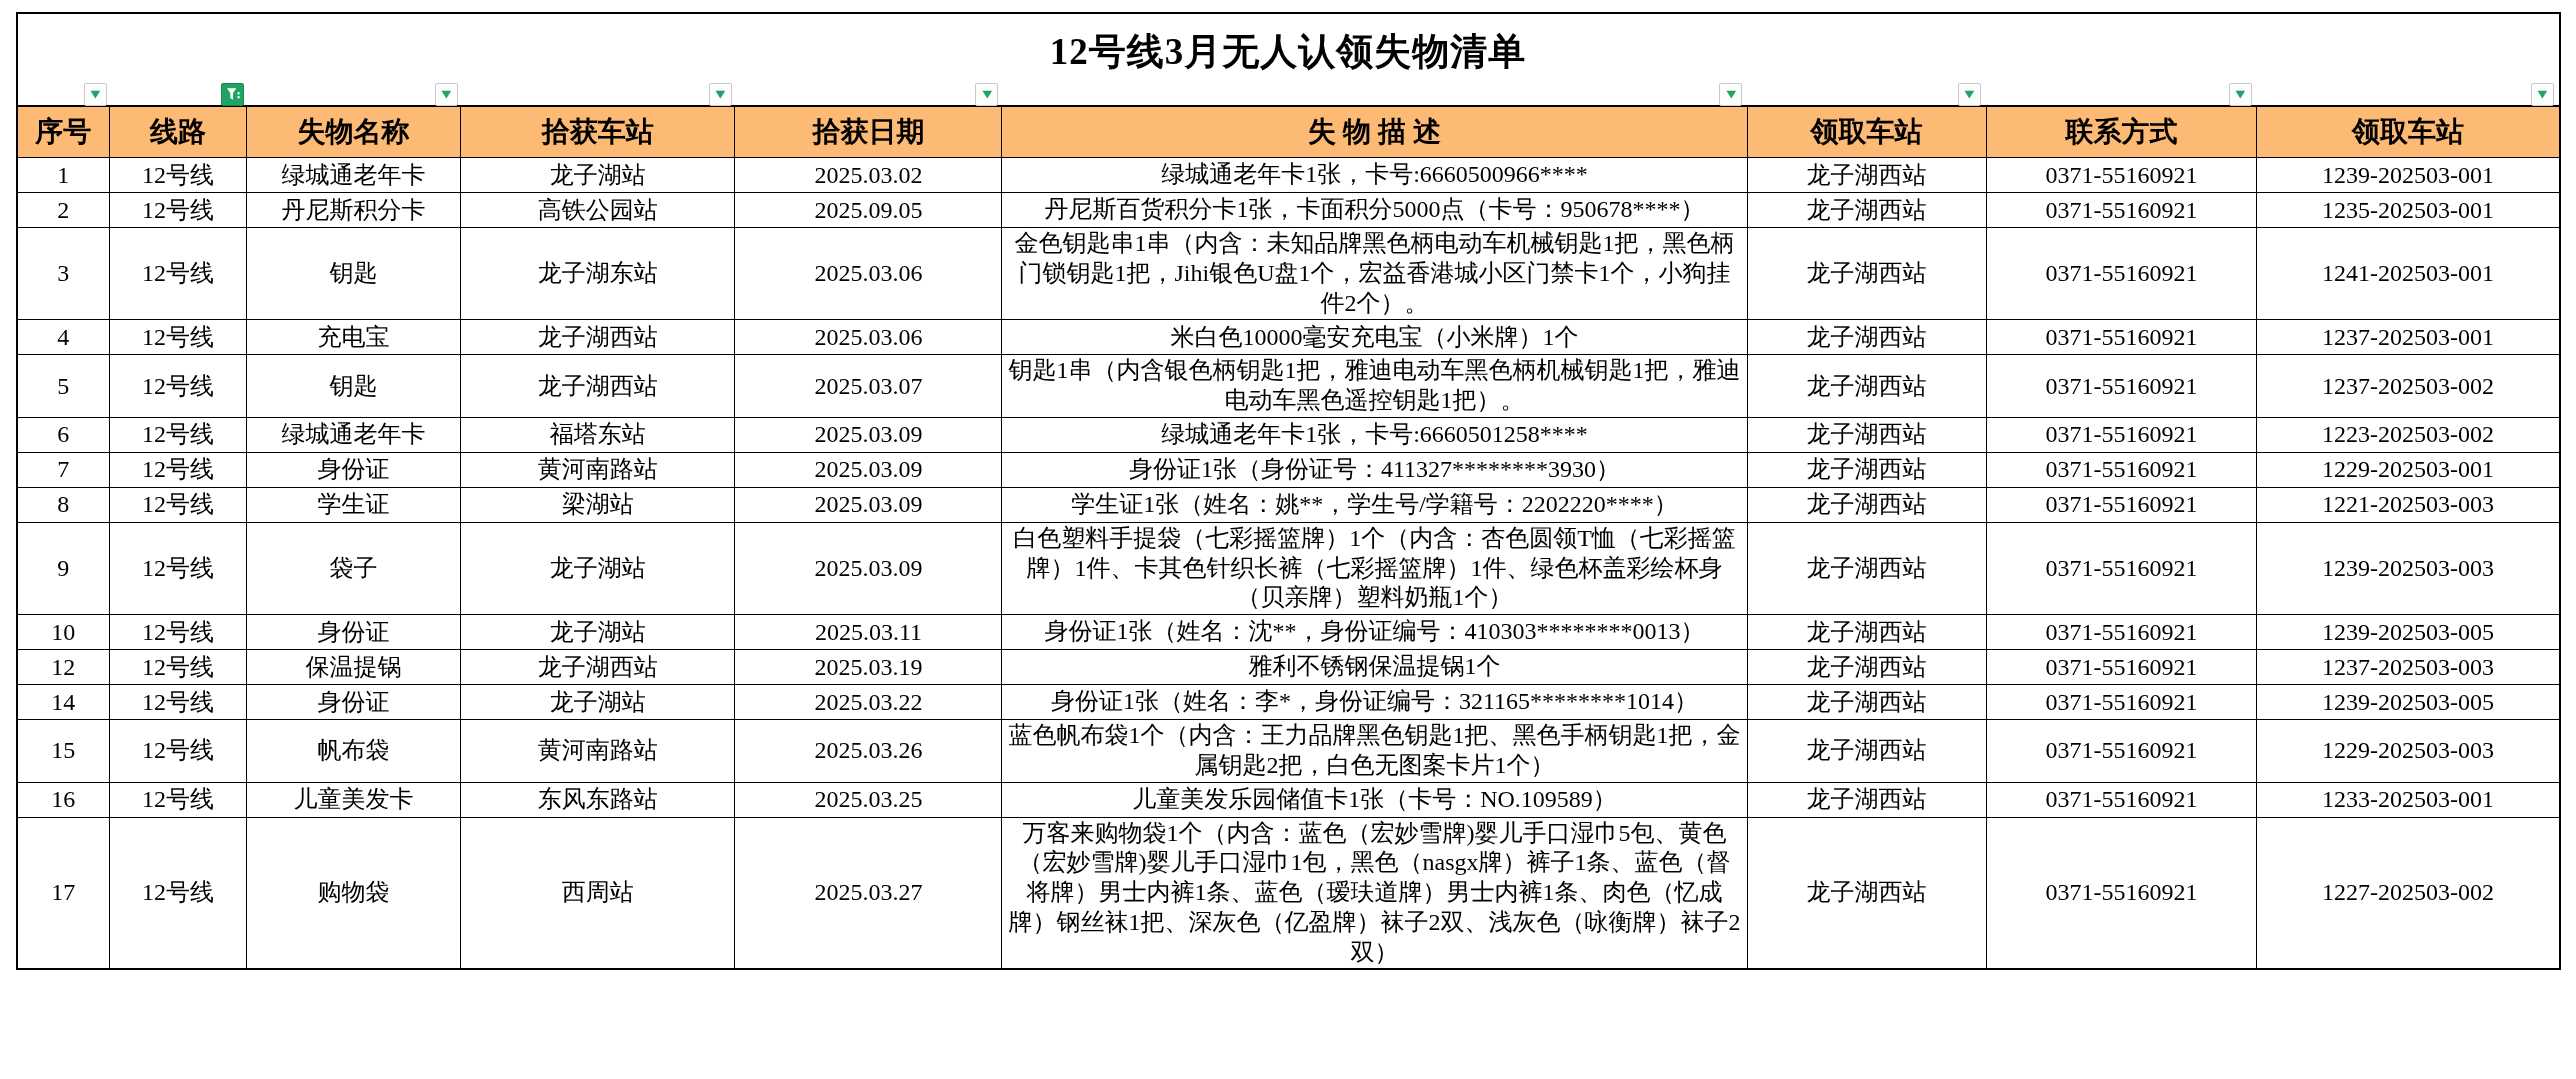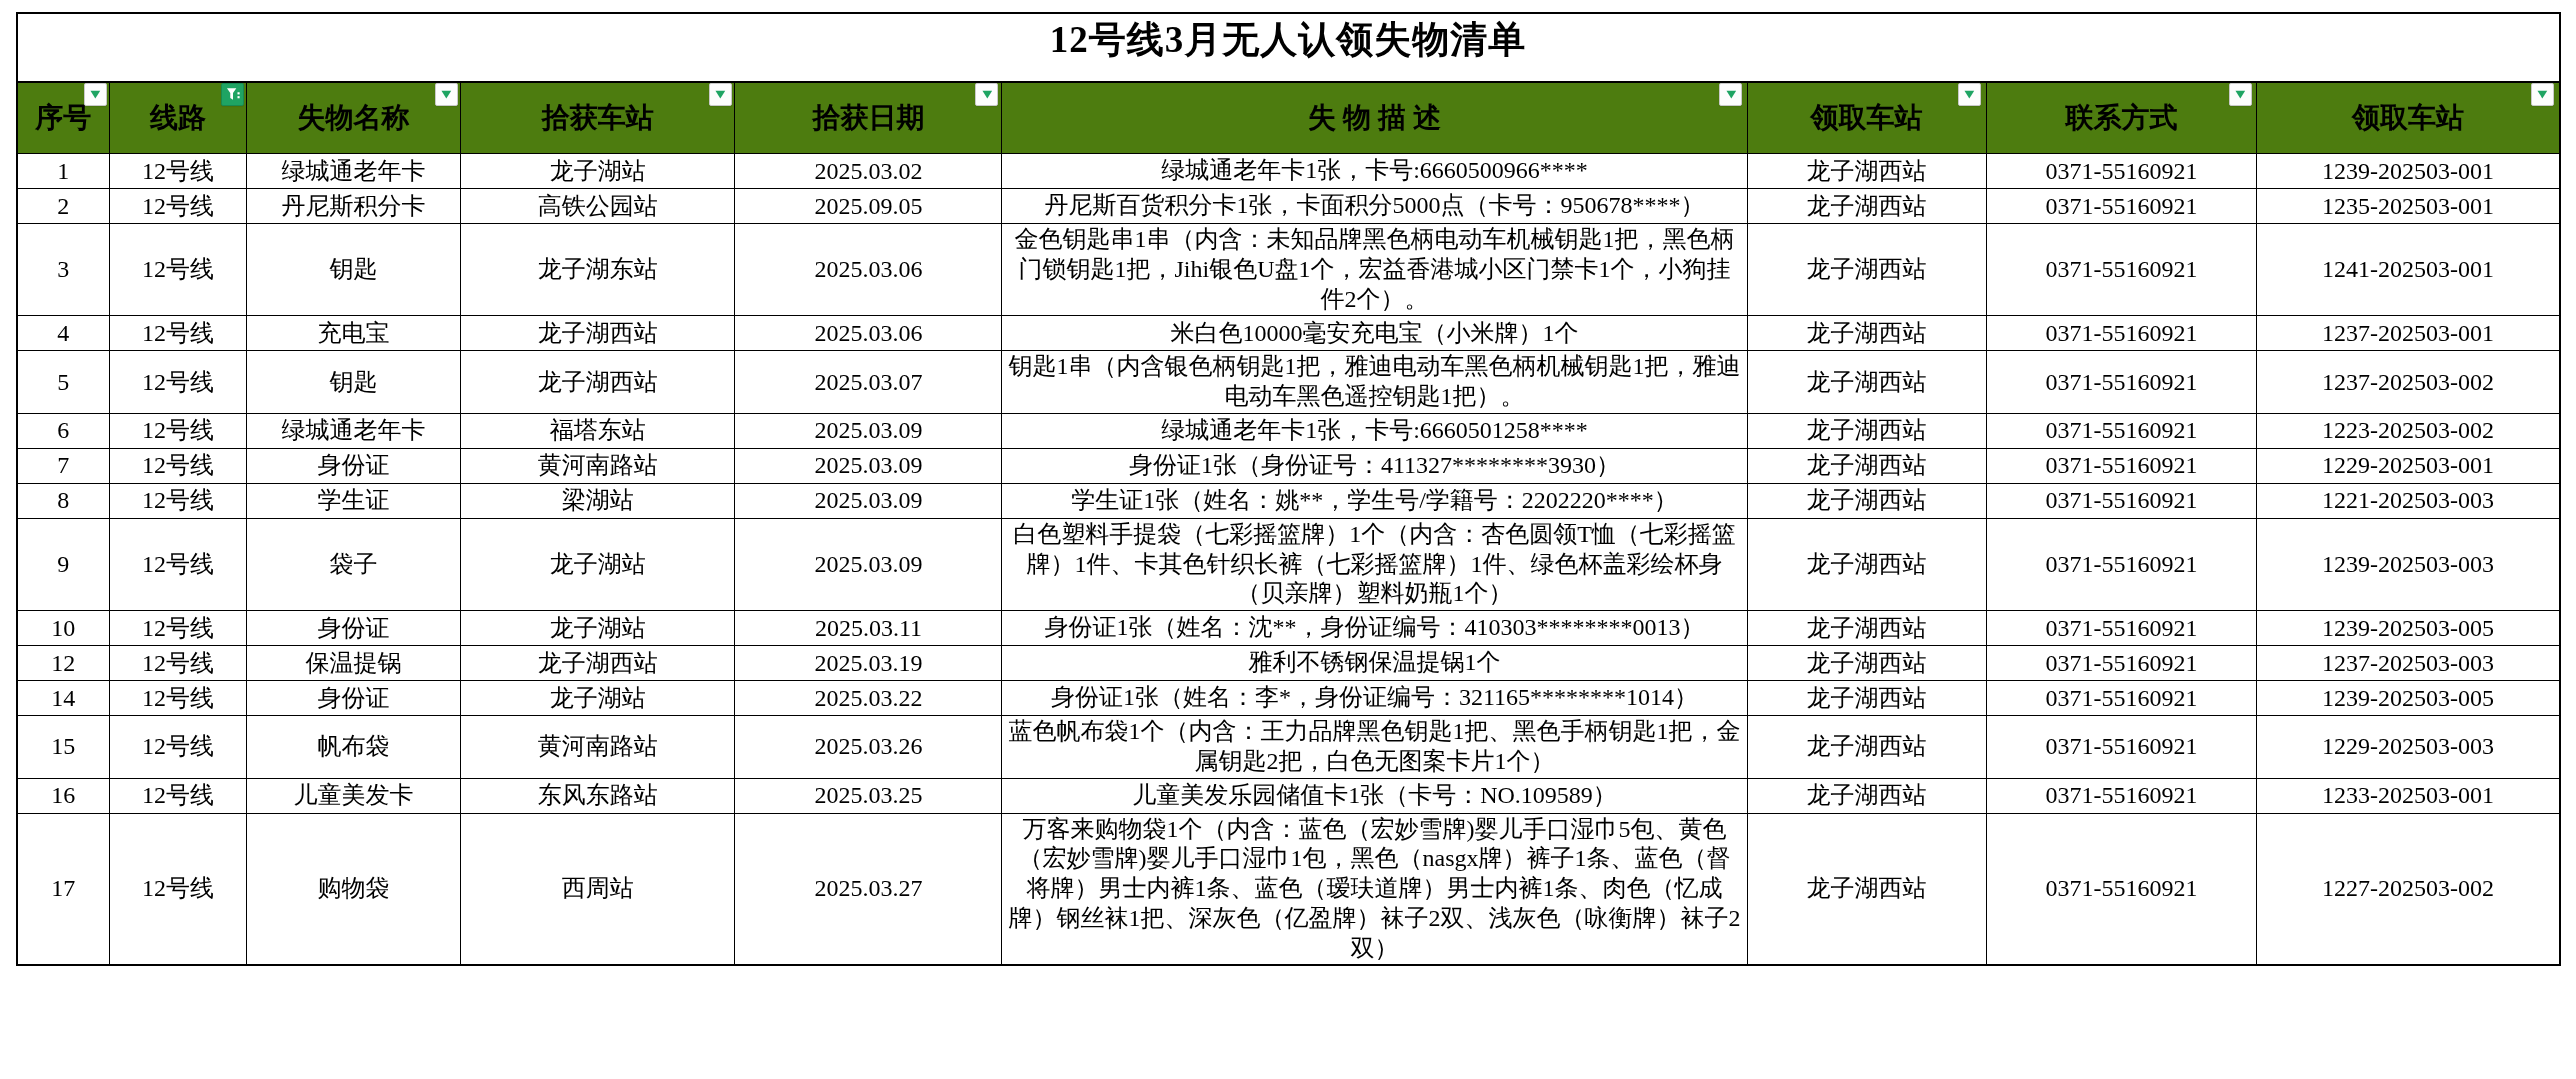--- a/index.html
+++ b/index.html
@@ -2,23 +2,23 @@
 <html><head>
 <meta charset="utf-8">
 <style>
   html,body{margin:0;padding:0;background:#fff;}
   body{width:2576px;height:1080px;position:relative;overflow:hidden;
        font-family:"Liberation Serif","DejaVu Serif",serif;color:#000;}
   .sheet{position:absolute;left:15.6px;top:11.7px;width:2545px;}
   table.grid{width:100%;border-collapse:collapse;table-layout:fixed;border:2.9px solid #000;}
   td,th{border:1.9px solid #000;text-align:center;vertical-align:middle;
         padding:1px 5.8px;box-sizing:border-box;word-break:break-all;}
-  .title-cell{height:69px;border-bottom:2.9px solid #000;position:relative;
+  .title-cell{height:93px;border-bottom:2.9px solid #000;position:relative;
               font-size:37px;font-weight:bold;padding-bottom:15.6px;letter-spacing:1px;}
-  thead th.col-head{height:72px;font-size:28px;font-weight:bold;background:#4d7c0f;}
+  thead th.col-head{height:52px;font-size:28px;font-weight:bold;background:#fdba74;}
   tbody tr{height:35px;}
   tbody td{font-size:24px;line-height:1.22;}
   tbody td.col-desc{line-height:1.24;}
   tbody td.col-no,tbody td.col-date,tbody td.col-contact,tbody td.col-reg{white-space:nowrap;}
   
   .filter-row{position:absolute;left:2.9px;top:2.9px;width:calc(100% - 5.8px);height:93px;
               display:grid;pointer-events:none;}
   .filter-cell{position:relative;}
   .filter-btn{pointer-events:auto;position:absolute;right:3.9px;bottom:1.9px;width:23px;height:23px;
               background:#fdfdfd;border:1px solid #c9c9c9;border-radius:1.9px;padding:0;margin:0;

